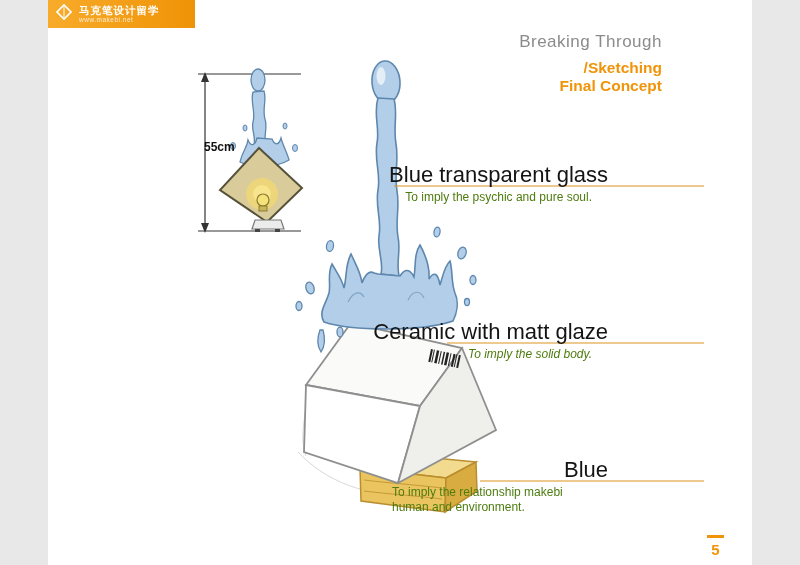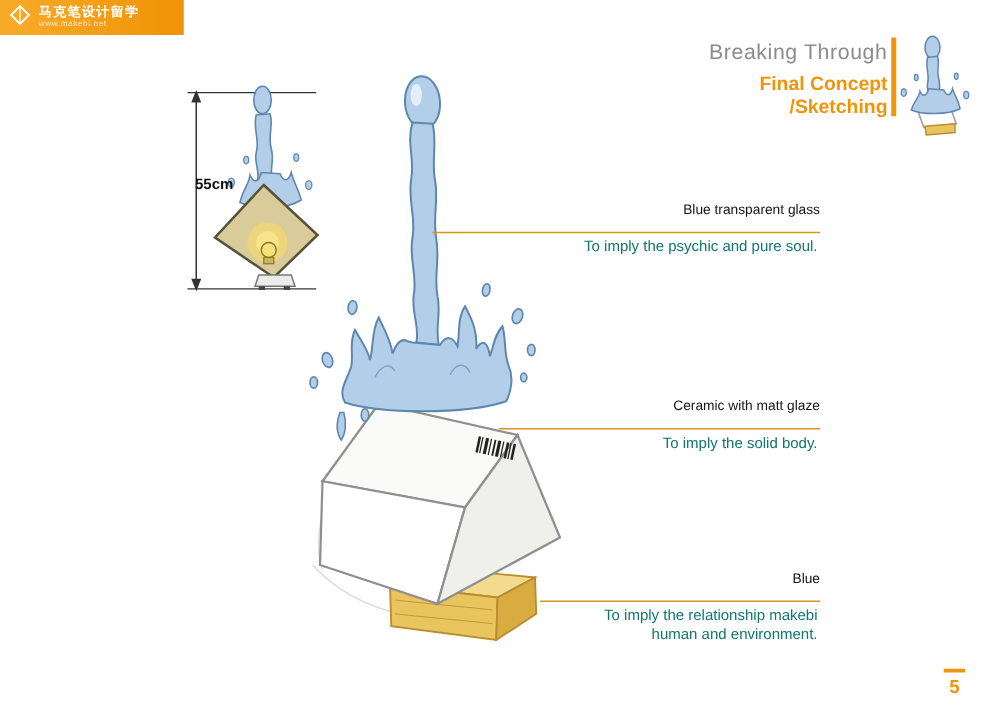--- a/index.html
+++ b/index.html
@@ -1,17 +1,17 @@
 <!DOCTYPE html>
 <html><head>
 <meta charset="utf-8">
 <style>
   html,body{margin:0;padding:0;background:#e8e8e8;}
   .page{
-    position:relative;width:800px;height:565px;background:#ffffff;
+    position:relative;width:704px;height:565px;background:#ffffff;
     font-family:"Liberation Sans",sans-serif;overflow:hidden;margin:0 auto;
   }
   .abs{position:absolute;}
   svg{position:absolute;left:0;top:0;}
 
   
   .logo-banner{
     left:0;top:0;width:147px;height:28px;
     background:linear-gradient(90deg,#f8ab2a,#ef9306);
     display:flex;align-items:center;gap:5px;padding-left:6px;box-sizing:border-box;
@@ -23,24 +23,24 @@
   
   .title-block{right:90px;top:29px;text-align:right;}
   .main-title{color:#8b8b8b;font-size:17px;letter-spacing:.5px;line-height:26px;}
   .sub-title{color:#f0940a;font-size:15.5px;font-weight:bold;line-height:18px;margin-top:4px;}
   .accent-bar{left:713px;top:30px;width:4px;height:63px;background:#f0940a;}
 
   
   .dim-label{left:156px;top:140px;font-size:12px;font-weight:bold;color:#111;}
 
   
-  .ann-label{right:144px;text-align:right;font-size:11px;color:#141414;white-space:nowrap;}
-  .ann-note{right:146px;text-align:right;font-size:12px;color:#0f766e;line-height:15px;}
+  .ann-label{right:144px;text-align:right;font-size:22px;color:#141414;white-space:nowrap;}
+  .ann-note{right:160px;text-align:left;font-size:12px;color:#4d7c0f;line-height:15px;}
   .ann1-label{top:162px;} .ann1-note{top:190px;}
-  .ann2-label{top:319px;} .ann2-note{top:347px;}
+  .ann2-label{top:319px;} .ann2-note{top:347px;font-style:italic;}
   .ann3-label{top:457px;} .ann3-note{top:485px;width:200px;}
 
   
   .footer-line{right:28px;top:535px;width:17px;height:2.5px;background:#f0940a;}
   .page-number{right:28px;top:541px;width:17px;text-align:center;font-size:15px;font-weight:bold;color:#f0940a;}
 </style>
 </head>
 <body>
 
 <div class="page">
@@ -152,22 +152,22 @@
     </span>
     <span class="logo-text">
       <span class="logo-brand">马克笔设计留学</span>
       <span class="logo-site">www.makebi.net</span>
     </span>
   </div>
 
   <div class="abs title-block">
     <div class="main-title">Breaking Through</div>
     <div class="sub-title">
+      <div>/Sketching</div>
       <div>Final Concept</div>
-      <div>/Sketching</div>
     </div>
   </div>
   <div class="abs accent-bar"></div>
 
   <div class="abs dim-label">55cm</div>
 
   <div class="abs ann-label ann1-label">Blue transparent glass</div>
   <div class="abs ann-note  ann1-note">To imply the psychic and pure soul.</div>
 
   <div class="abs ann-label ann2-label">Ceramic with matt glaze</div>

